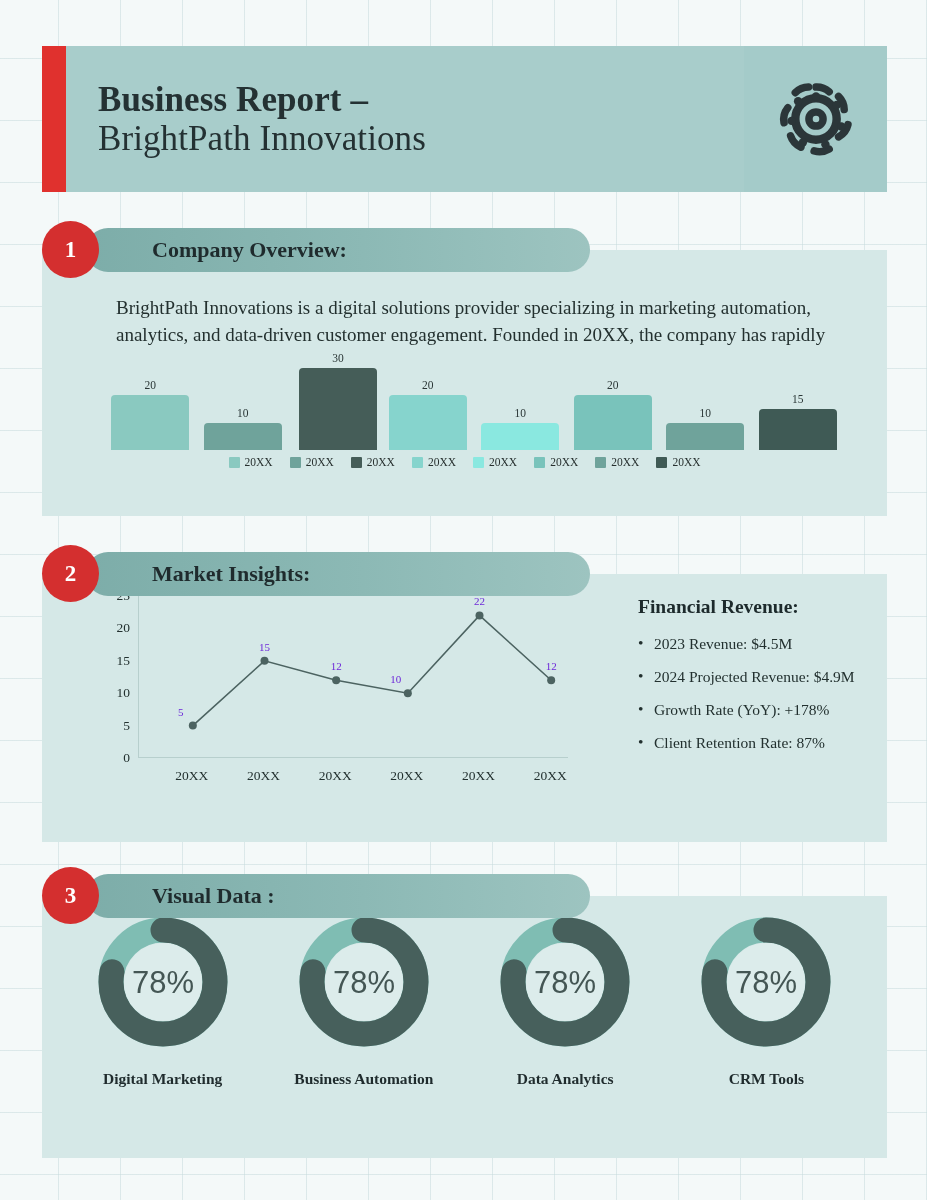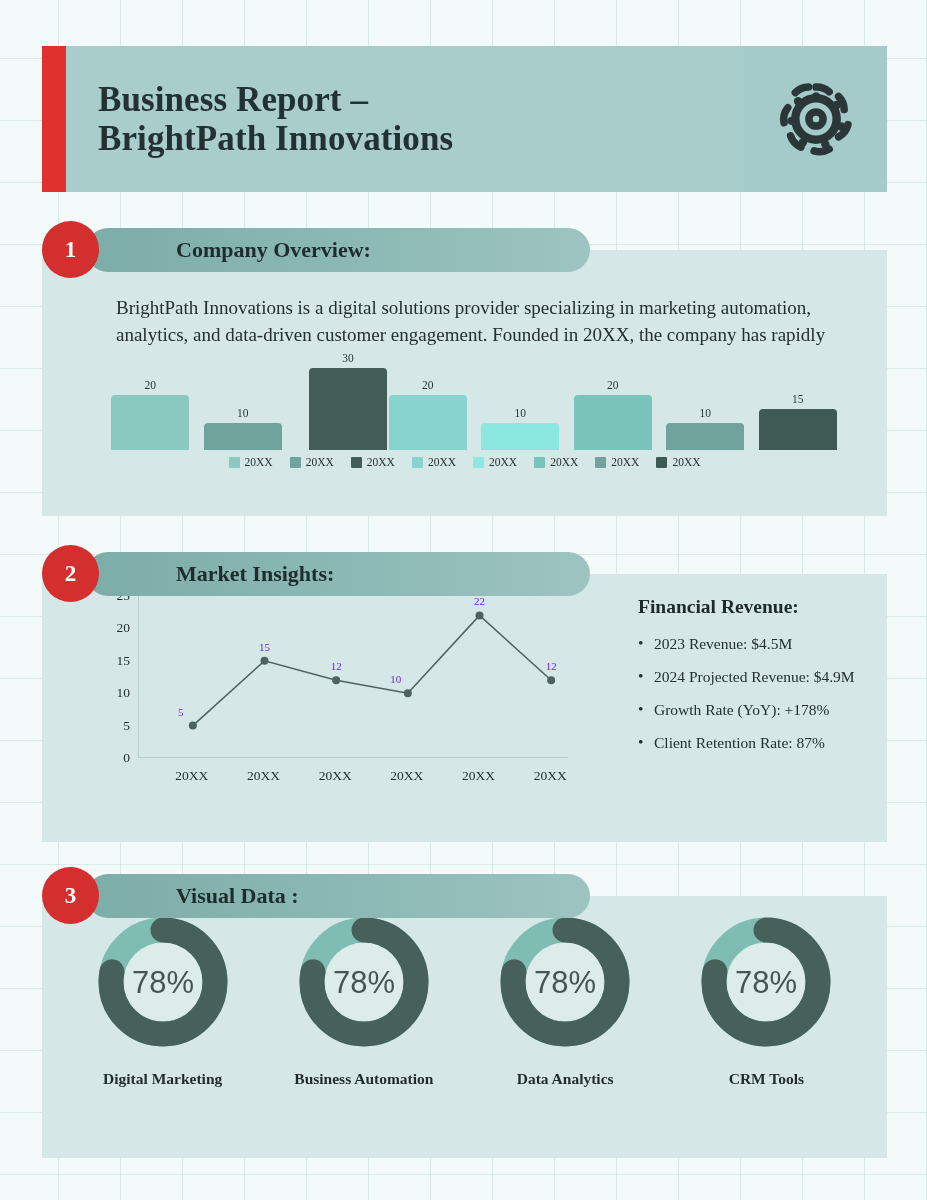--- a/index.html
+++ b/index.html
@@ -49,21 +49,21 @@
     line-height: 1.12;
     letter-spacing: 0.1px;
   }
   .header-title .line1 {
     font-size: 35px;
     font-weight: bold;
     display: block;
   }
   .header-title .line2 {
     font-size: 35px;
-    font-weight: bold;
+    font-weight: normal;
     display: block;
   }
   .header-iconbox {
     position: absolute;
     right: 0;
     top: 0;
     bottom: 0;
     width: 143px;
     background: #a4cbc9;
     display: flex;
@@ -90,21 +90,21 @@
     top: 0;
     width: 504px;
     height: 44px;
     border-radius: 22px;
     background: linear-gradient(to right, #7dada9 0%, #8cb9b5 55%, #9dc4c0 100%);
     display: flex;
     align-items: center;
     z-index: 4;
   }
   .sec-head-title {
-    margin-left: 90px;
+    margin-left: 66px;
     font-size: 22px;
     font-weight: bold;
     color: #1f2b2d;
     text-align: right;
   }
   .sec-num {
     position: absolute;
     left: 0;
     top: -7px;
     width: 57px;
@@ -341,21 +341,21 @@
 
   <div class="bar-chart" id="barChart">
       <div class="bar-group" style="left: 7.25px; width: 78px; height: 100px;">
         <div class="bar-value">20</div>
         <div class="bar-rect" style="height: 55px; background: rgb(138, 201, 192);"></div>
       </div>
       <div class="bar-group" style="left: 99.75px; width: 78px; height: 100px;">
         <div class="bar-value">10</div>
         <div class="bar-rect" style="height: 27px; background: rgb(111, 163, 155);"></div>
       </div>
-      <div class="bar-group" style="left: 205px; width: 78px; height: 100px;">
+      <div class="bar-group" style="left: 195px; width: 78px; height: 100px;">
         <div class="bar-value">30</div>
         <div class="bar-rect" style="height: 82px; background: rgb(69, 93, 88);"></div>
       </div>
       <div class="bar-group" style="left: 284.75px; width: 78px; height: 100px;">
         <div class="bar-value">20</div>
         <div class="bar-rect" style="height: 55px; background: rgb(134, 212, 205);"></div>
       </div>
       <div class="bar-group" style="left: 377.25px; width: 78px; height: 100px;">
         <div class="bar-value">10</div>
         <div class="bar-rect" style="height: 27px; background: rgb(138, 232, 224);"></div>

